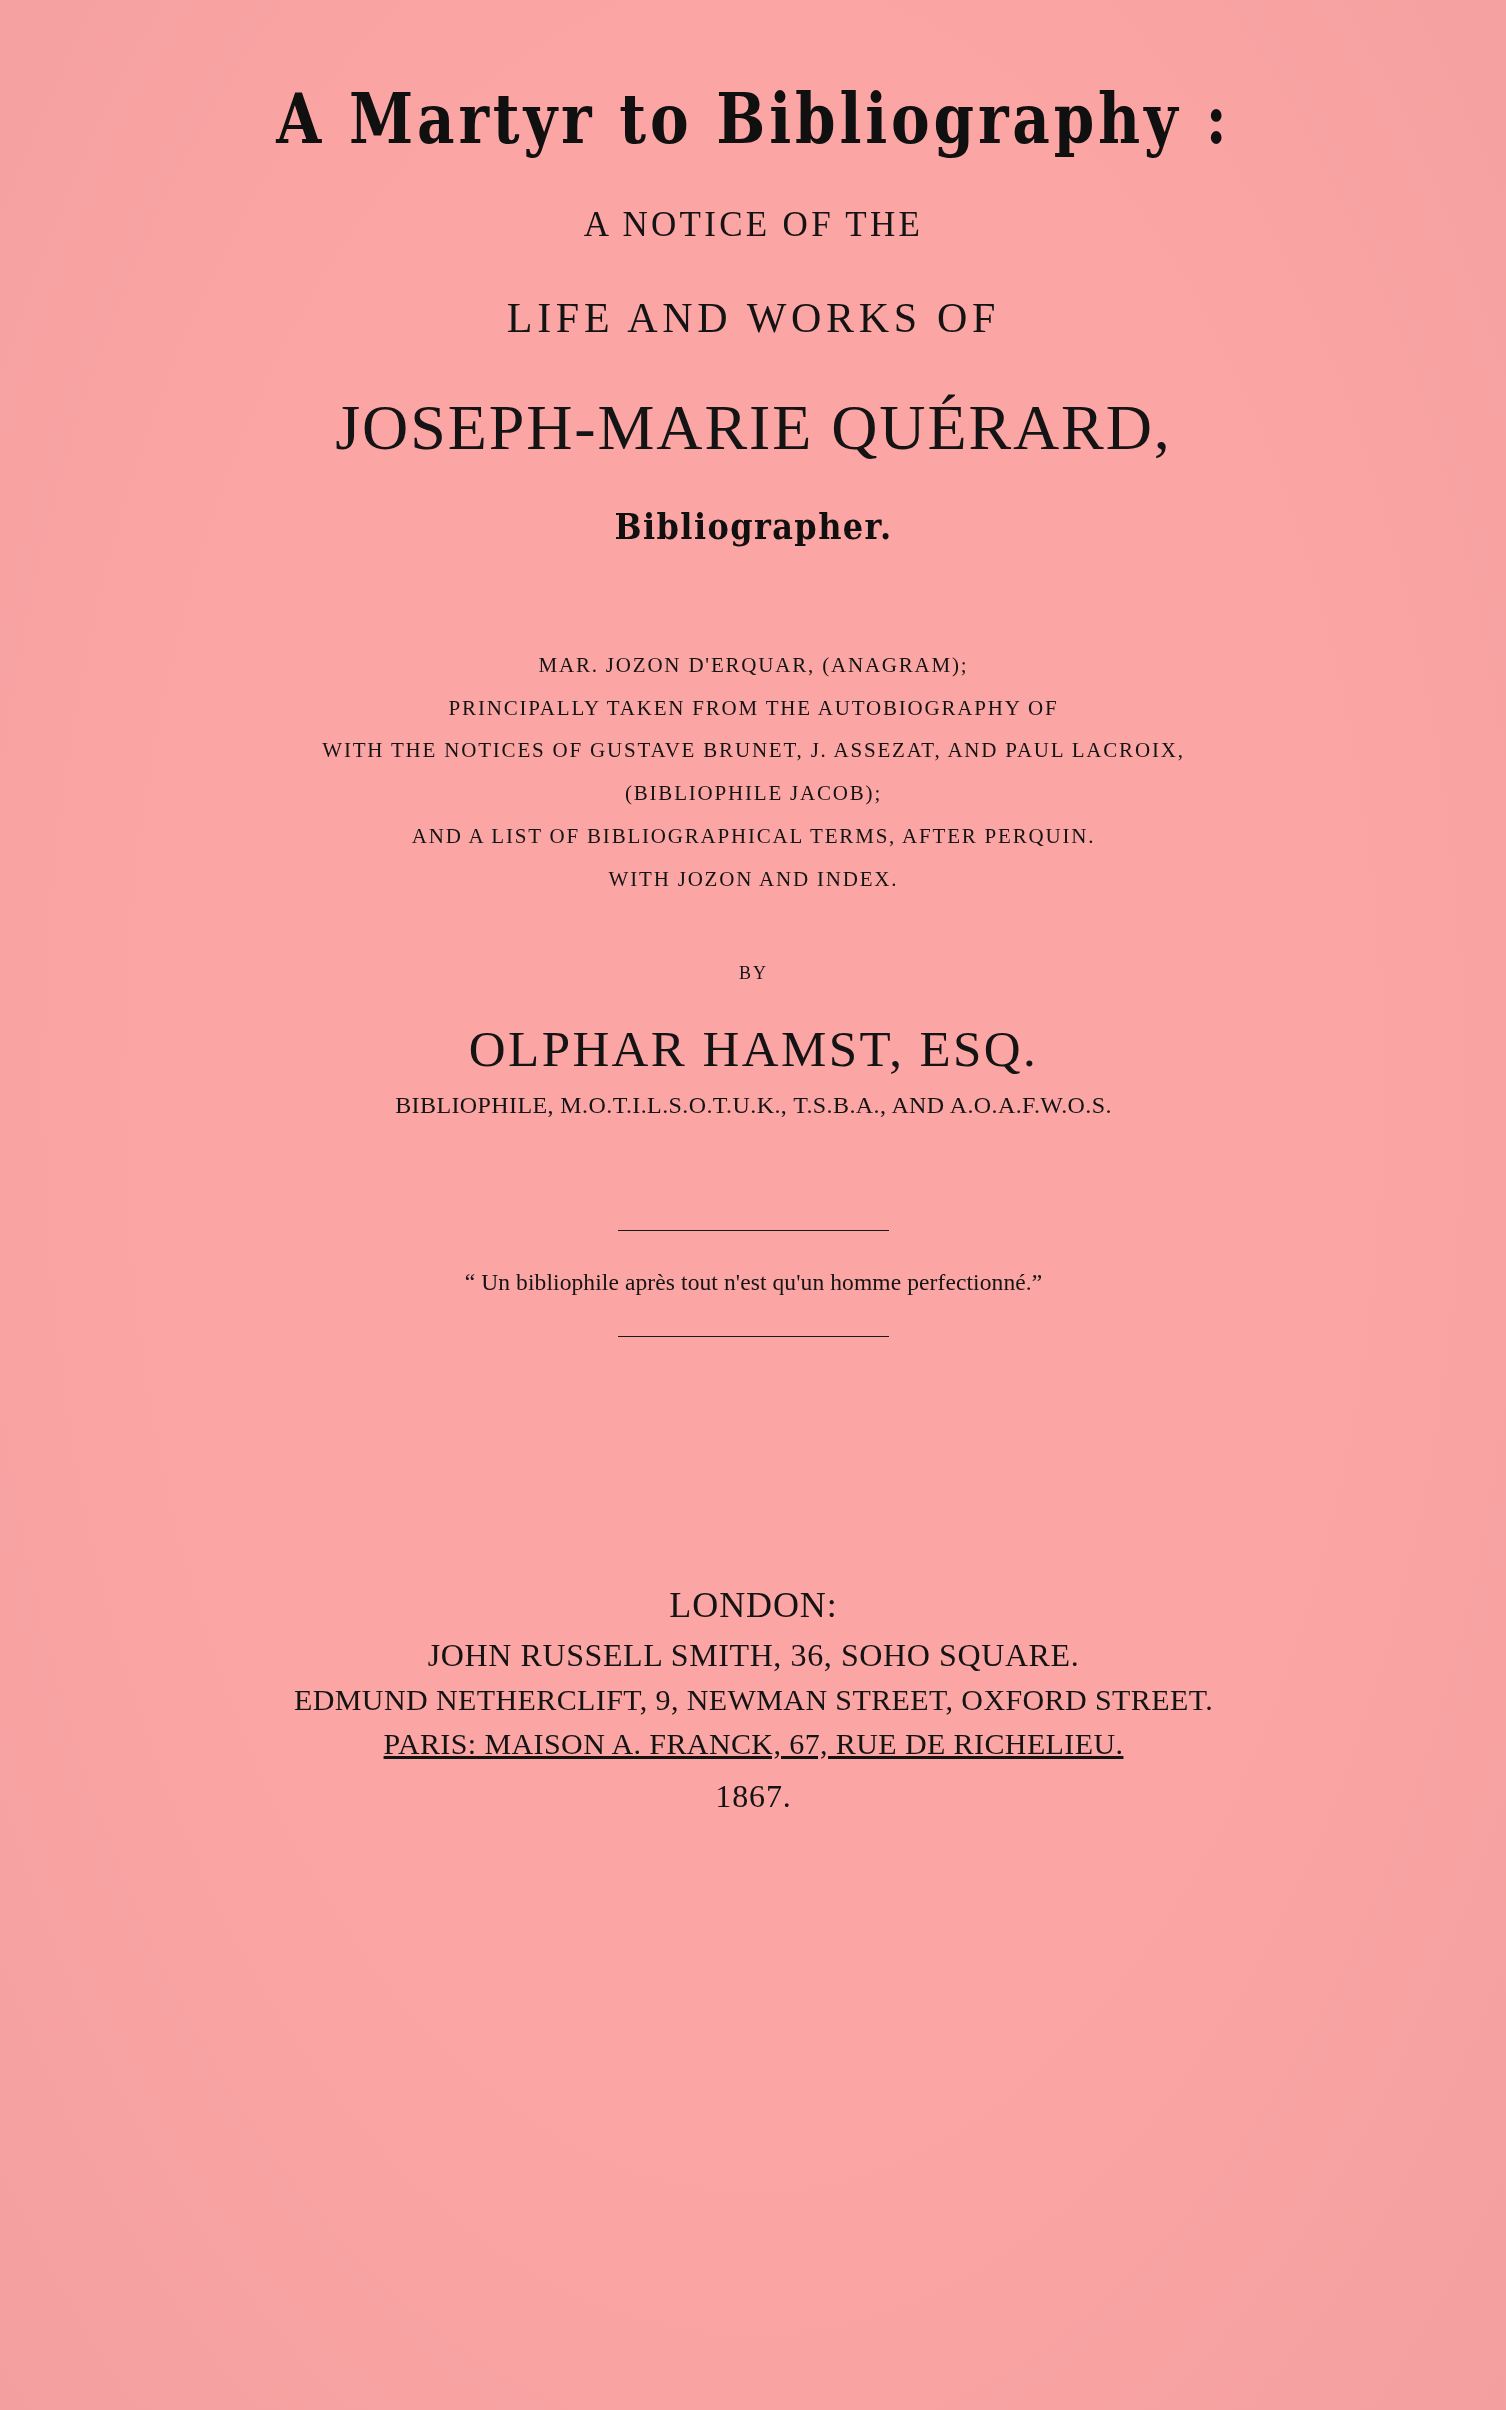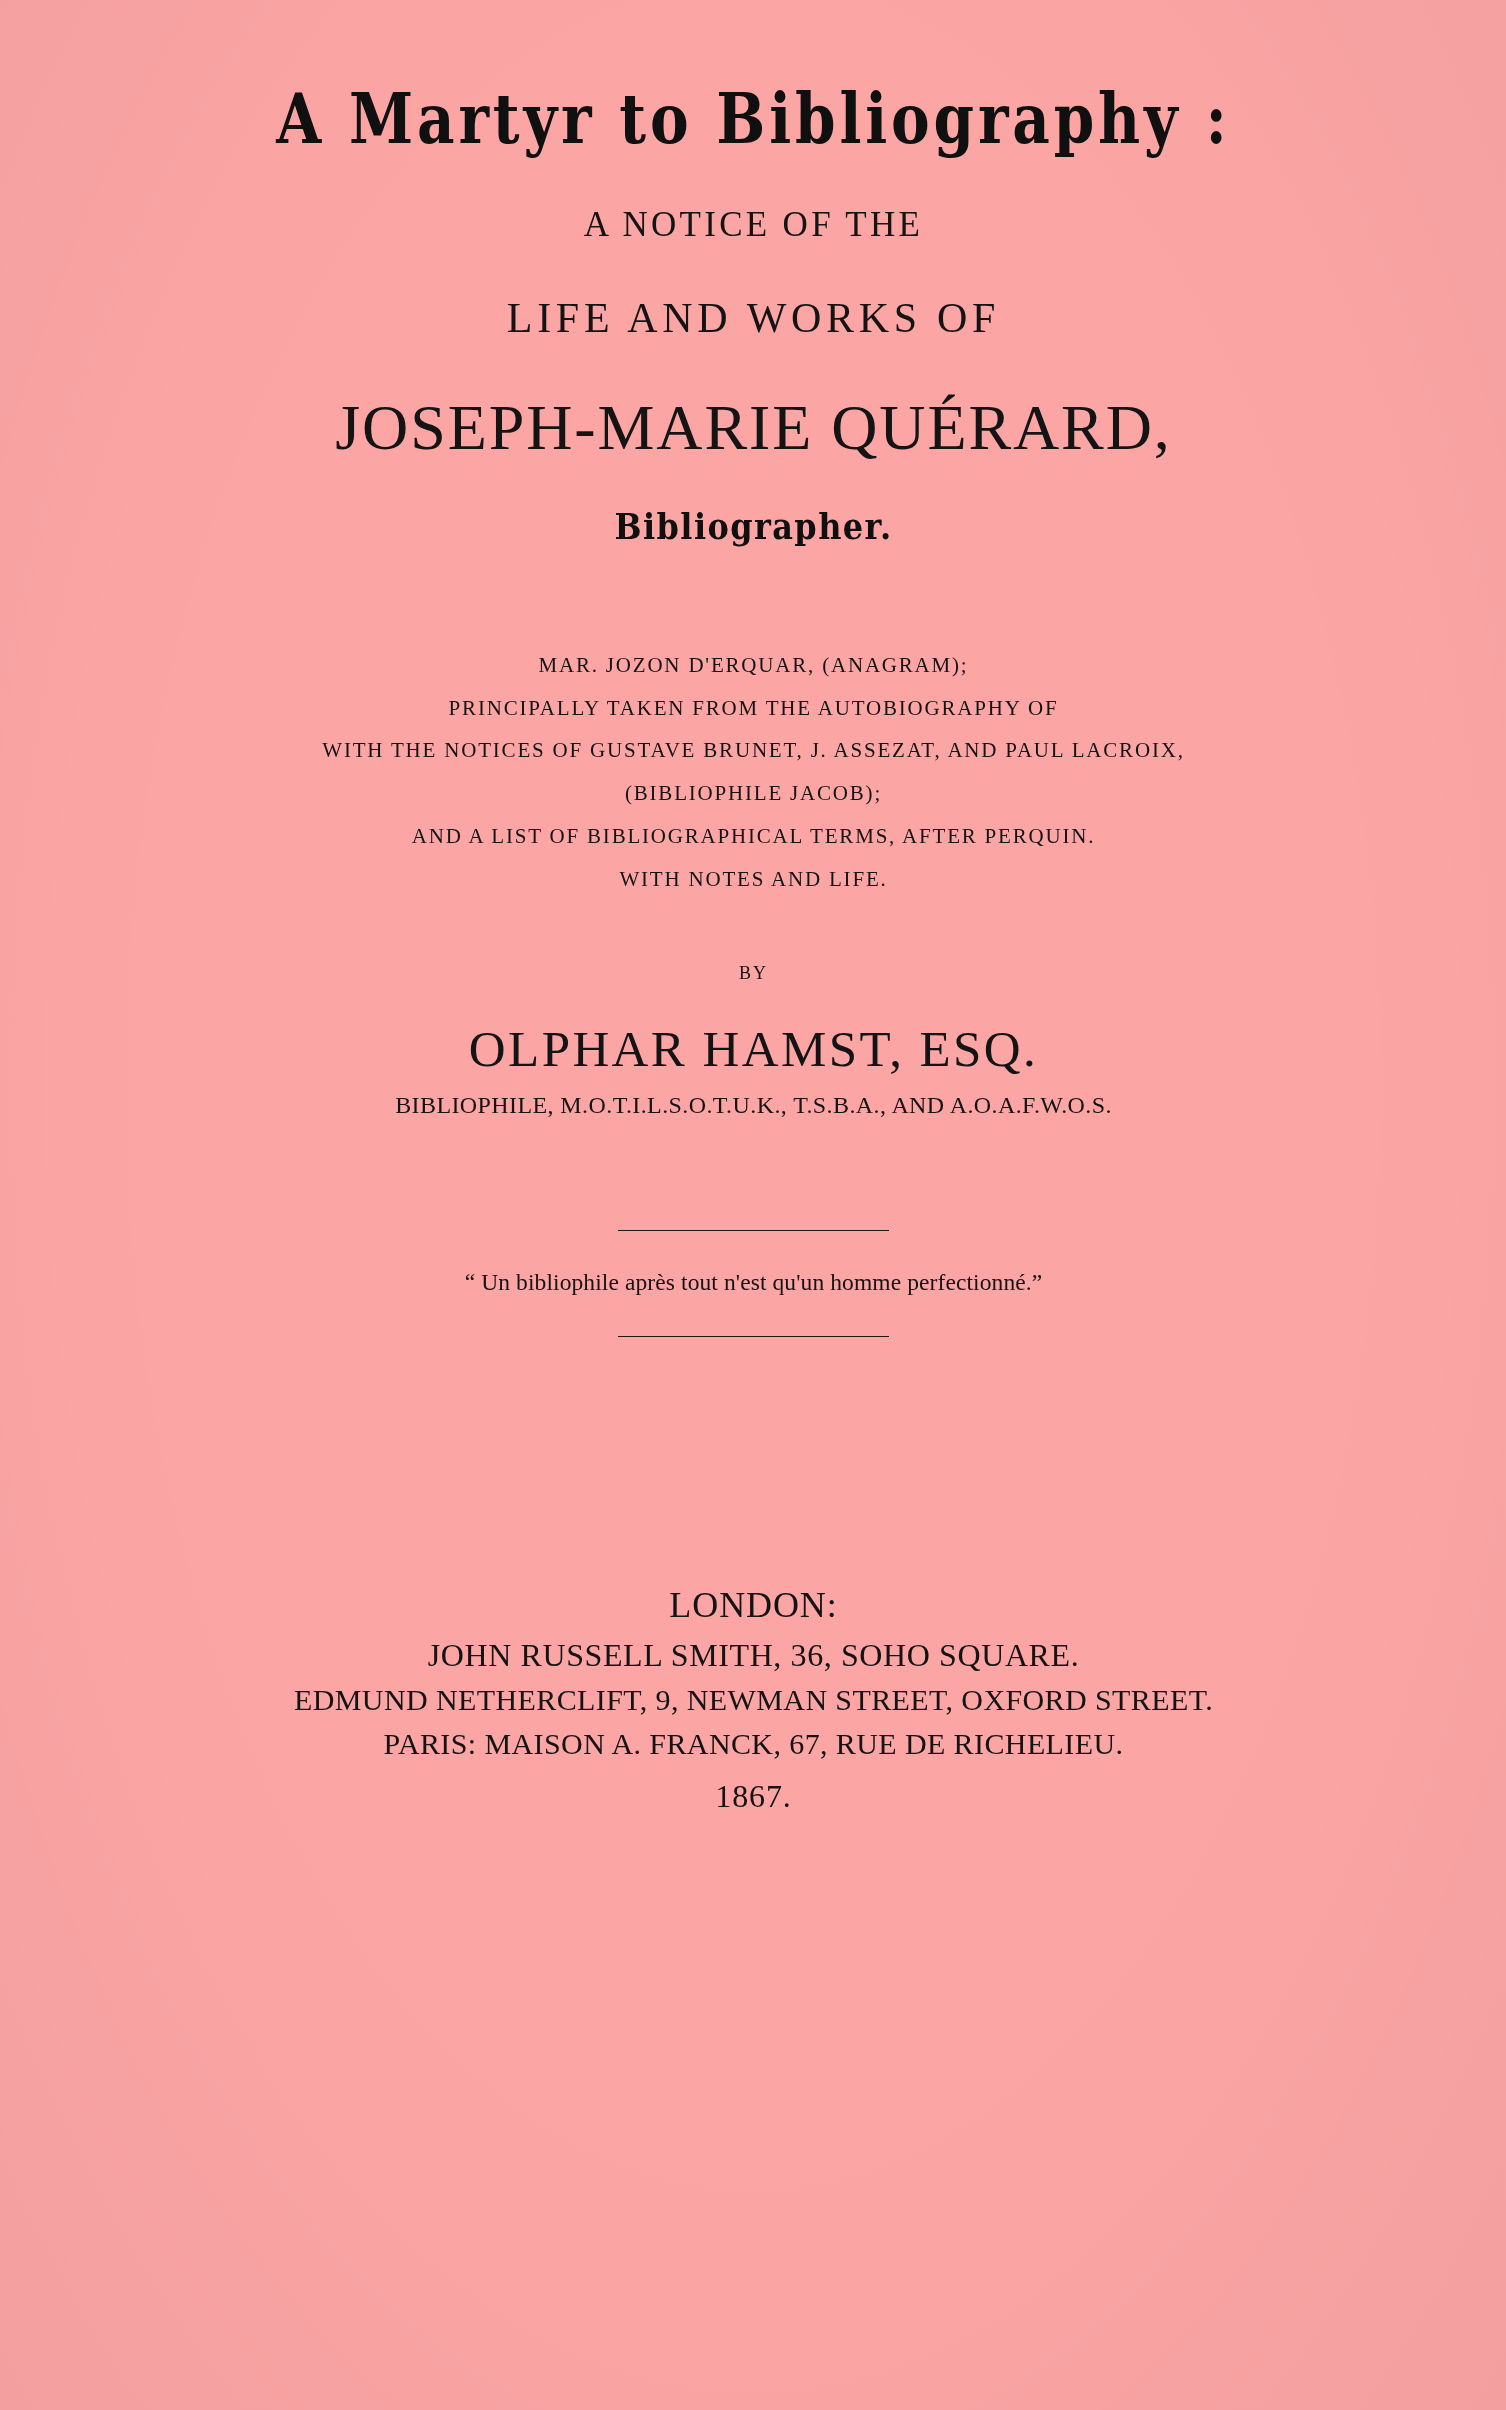--- a/index.html
+++ b/index.html
@@ -147,20 +147,21 @@
   }
   .imprint .pub2 {
     font-size: 30px;
     letter-spacing: 0.4px;
     margin-top: 9.4px;
   }
   .imprint .pub3 {
     font-size: 30px;
     letter-spacing: 0.4px;
     margin-top: 9.4px;
+    text-decoration: underline;
   }
   .imprint .year {
     font-size: 32px;
     letter-spacing: 0.9px;
     margin-top: 17px;
   }
 </style>
 </head>
 <body>
 
@@ -178,21 +179,21 @@
     <div class="line-name">JOSEPH-MARIE QUÉRARD,</div>
 
     <div class="gothic line-biblio-gothic">Bibliographer.</div>
 
     <div class="desc">
       <div>MAR. JOZON D'ERQUAR, (ANAGRAM);</div>
       <div>PRINCIPALLY TAKEN FROM THE AUTOBIOGRAPHY OF</div>
       <div>WITH THE NOTICES OF GUSTAVE BRUNET, J. ASSEZAT, AND PAUL LACROIX,</div>
       <div>(BIBLIOPHILE JACOB);</div>
       <div>AND A LIST OF BIBLIOGRAPHICAL TERMS, AFTER PERQUIN.</div>
-      <div>WITH NOTES AND LIFE.</div>
+      <div>WITH JOZON AND INDEX.</div>
     </div>
 
     <div class="by">BY</div>
 
     <div class="author">OLPHAR HAMST, ESQ.</div>
 
     <div class="author-titles">BIBLIOPHILE, M.O.T.I.L.S.O.T.U.K., T.S.B.A., AND A.O.A.F.W.O.S.</div>
 
     <div class="rule rule-top"></div>
 

